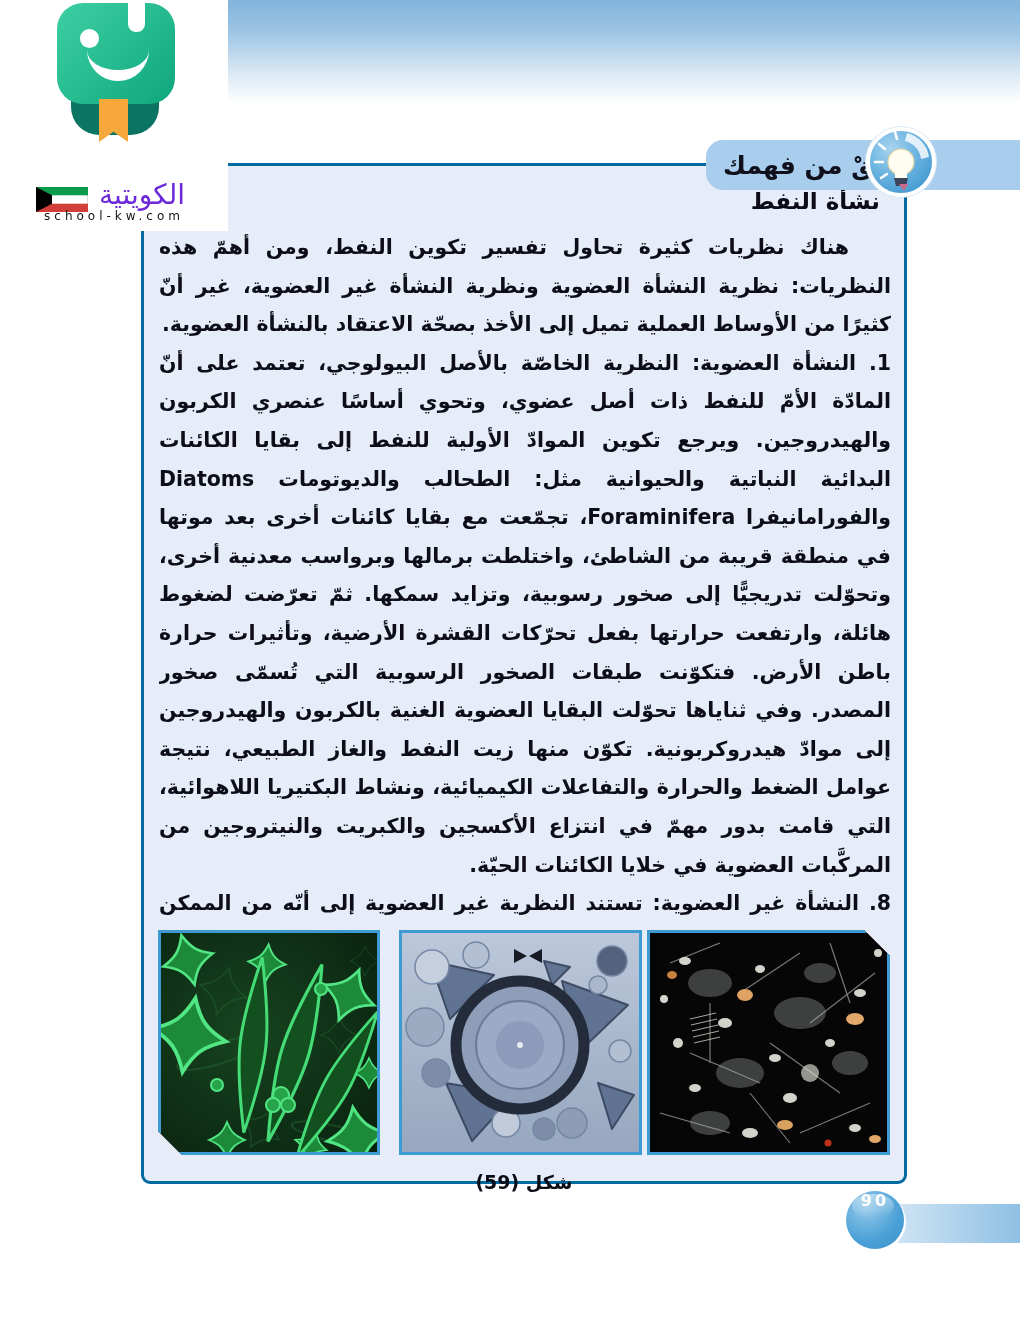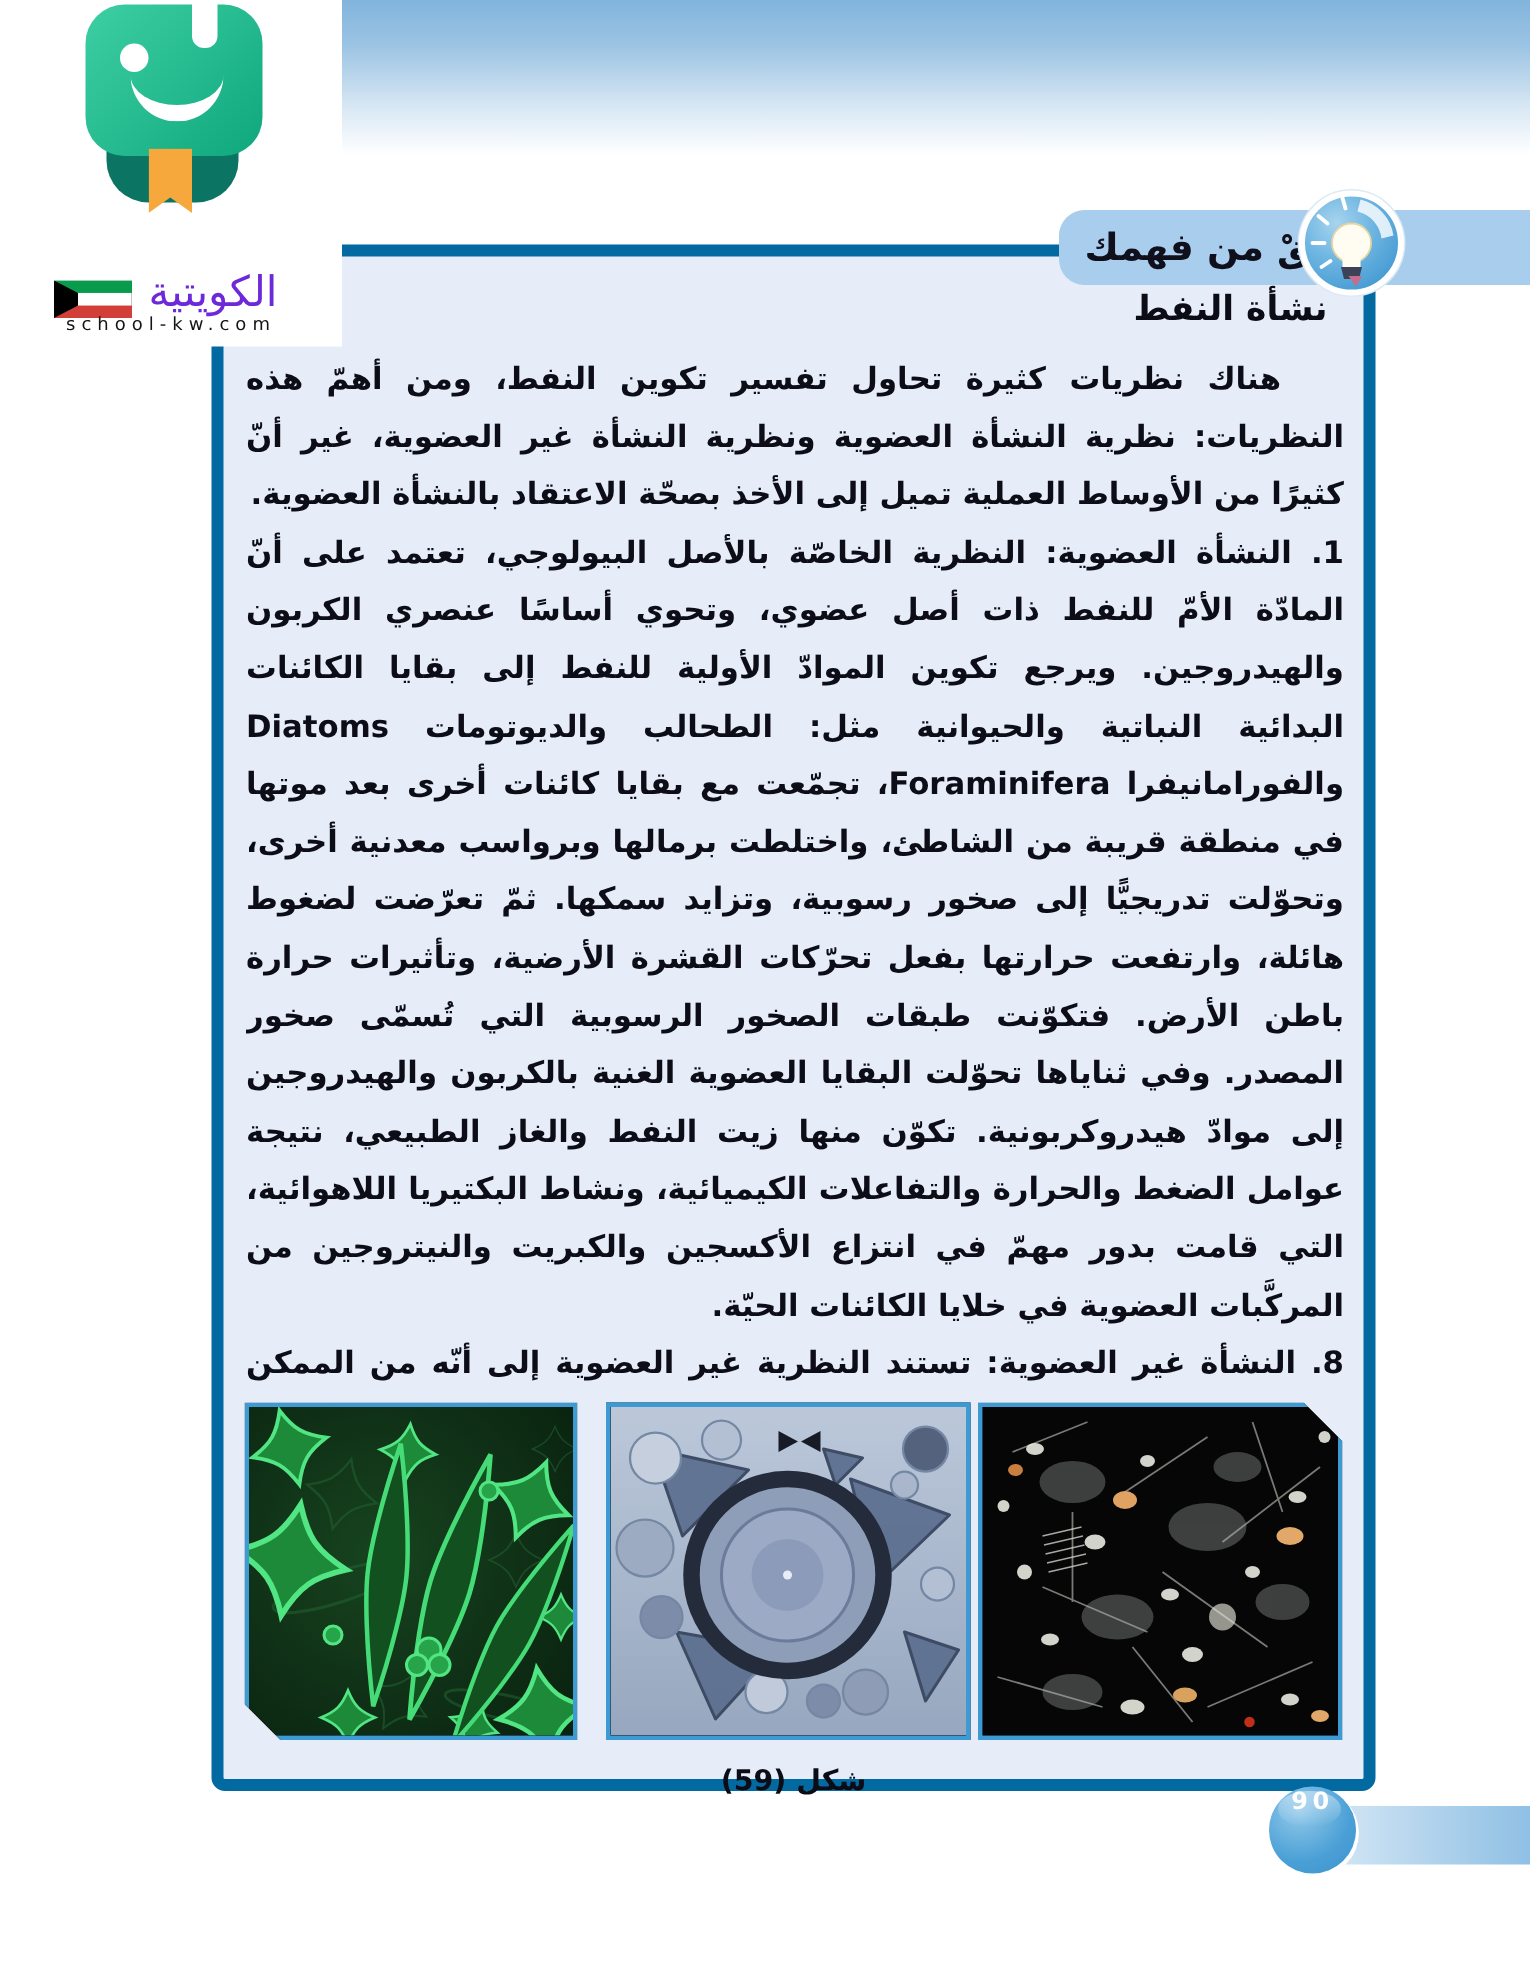--- a/index.html
+++ b/index.html
@@ -5,21 +5,21 @@
   html,body{margin:0;padding:0;background:#fff;}
   .page{position:relative;width:1020px;height:1320px;background:#ffffff;overflow:hidden;
         font-family:"DejaVu Sans",sans-serif;}
 
   
   .top-band{position:absolute;left:0;top:0;right:0;height:103px;z-index:0;
     background:linear-gradient(180deg,#82b4dc 0%,#9cc4e4 30%,#d9e8f4 70%,#ffffff 100%);}
 
   
   .content-box{position:absolute;left:141px;top:163px;width:760px;height:1015px;z-index:1;
-    background:#e6edf8;border:8px solid #0369a1;border-radius:9px;}
+    background:#e6edf8;border:3px solid #0369a1;border-radius:9px;}
 
   .section-title{position:absolute;top:22px;right:24px;margin:0;
     font-size:23px;font-weight:bold;color:#0c0c16;direction:rtl;}
 
   .body-text{position:absolute;top:62px;right:13px;left:15px;height:700px;overflow:hidden;
     direction:rtl;text-align:justify;color:#0d0d18;
     font-size:20.5px;font-weight:bold;line-height:38.6px;}
   .body-text p{margin:0;}
   .body-text p.intro{text-indent:42px;}
 

